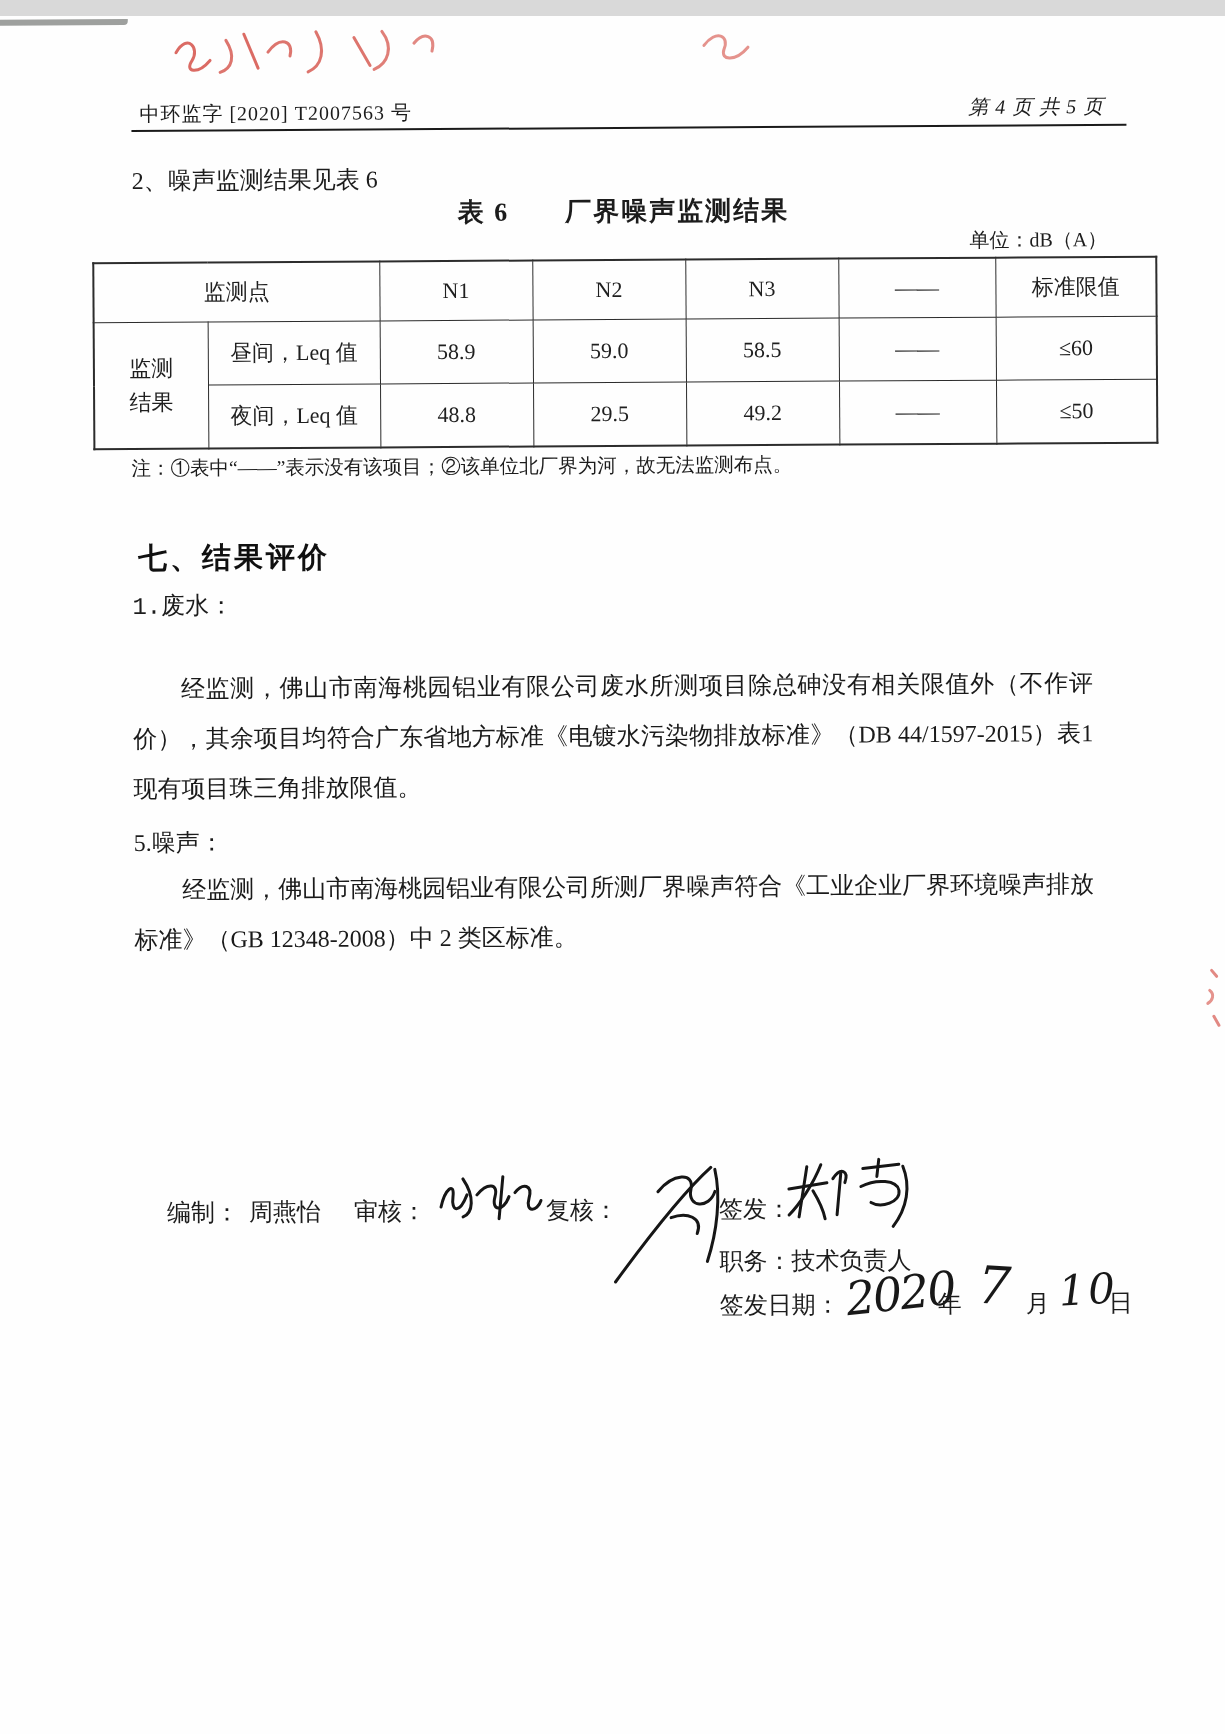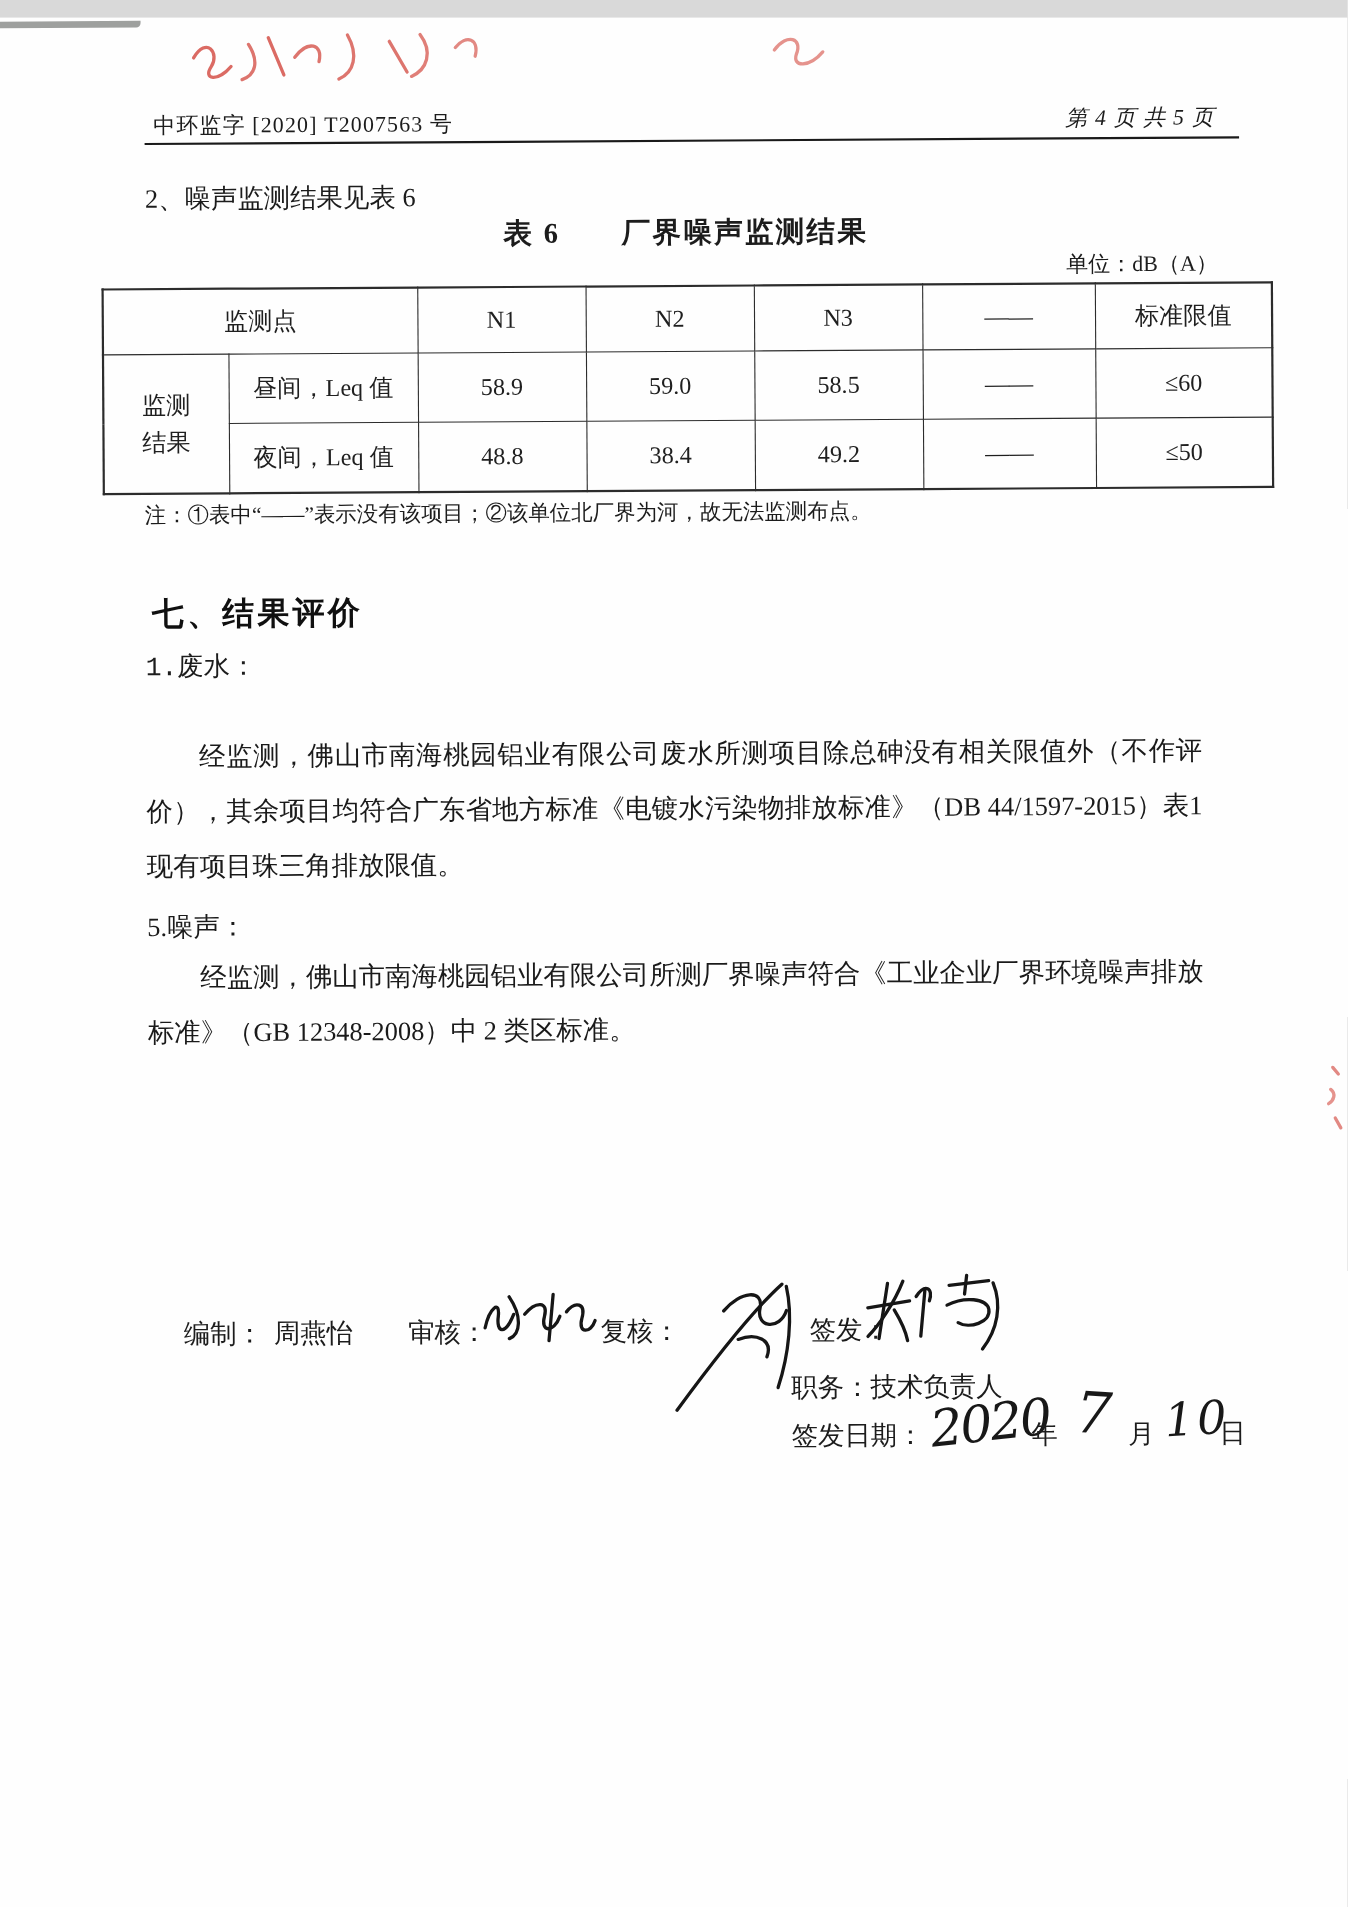--- a/index.html
+++ b/index.html
@@ -95,58 +95,58 @@
         <td>昼间，Leq 值</td>
         <td>58.9</td>
         <td>59.0</td>
         <td>58.5</td>
         <td>——</td>
         <td>≤60</td>
       </tr>
       <tr class="r-body">
         <td>夜间，Leq 值</td>
         <td>48.8</td>
-        <td>38.4</td>
+        <td>29.5</td>
         <td>49.2</td>
         <td>——</td>
         <td>≤50</td>
       </tr>
     </tbody>
       </table>
 
     <div class="abs note" style="left:133px;top:436px;">注：①表中“——”表示没有该项目；②该单位北厂界为河，故无法监测布点。</div>
 
     <div class="abs h7" style="left:139px;top:520px;">七、结果评价</div>
 
     <div class="abs item" style="left:133px;top:571px;font-family:Liberation Mono, monospace;">1.废水：</div>
     <div class="abs para" style="left:133px;top:645px;">经监测，佛山市南海桃园铝业有限公司废水所测项目除总砷没有相关限值外（不作评价），其余项目均符合广东省地方标准《电镀水污染物排放标准》（DB 44/1597-2015）表1 现有项目珠三角排放限值。</div>
 
     <div class="abs item" style="left:133px;top:808px;">5.噪声：</div>
     <div class="abs para" style="left:133px;top:846px;">经监测，佛山市南海桃园铝业有限公司所测厂界噪声符合《工业企业厂界环境噪声排放标准》（GB 12348-2008）中 2 类区标准。</div>
 
     <div class="abs sig-label" style="left:164px;top:1178px;"><span>编制：</span><span style="margin-left:10px;">周燕怡</span></div>
 
-    <div class="abs sig-label" style="left:368px;top:1178px;text-align:center;">审核：</div>
+    <div class="abs sig-label" style="left:351px;top:1178px;text-align:center;">审核：</div>
     <svg class="abs sig" style="left:430px;top:1150px;" width="118" height="62" viewBox="0 0 118 62">
       <path d="M8,40 C12,22 22,14 20,30 C18,44 26,48 34,28"></path>
       <path d="M30,12 C42,30 40,46 30,50"></path>
       <path d="M44,28 C54,16 66,16 62,30 C58,44 70,46 76,30"></path>
       <path d="M70,10 L66,52"></path>
       <path d="M82,26 C90,16 100,18 96,32 C92,46 104,46 108,34"></path>
     </svg>
 
     <div class="abs sig-label" style="left:543px;top:1178px;">复核：</div>
     <svg class="abs sig" style="left:600px;top:1146px;" width="132" height="130" viewBox="0 0 132 130">
       <path d="M108,6 C90,22 58,58 12,120"></path>
       <path d="M55,30 C70,12 92,10 88,28 C84,46 106,48 112,30"></path>
       <path d="M112,8 C118,35 114,70 104,100"></path>
       <path d="M68,56 C84,50 100,56 94,72"></path>
     </svg>
 
-    <div class="abs sig-label" style="left:716px;top:1178px;padding-left:17px;">签发：</div>
+    <div class="abs sig-label" style="left:716px;top:1178px;">签发：</div>
     <svg class="abs sig" style="left:782px;top:1140px;" width="140" height="95" viewBox="0 0 140 95">
       <path d="M22,12 L14,62"></path>
       <path d="M4,34 L42,28"></path>
       <path d="M36,10 C28,30 14,50 4,60"></path>
       <path d="M28,36 C34,46 38,54 40,64"></path>
       <path d="M56,18 L52,60"></path>
       <path d="M48,24 C56,12 64,16 60,28"></path>
       <path d="M78,14 L114,10"></path>
       <path d="M94,5 L92,22"></path>
       <path d="M76,32 C92,24 112,26 114,36 C116,48 96,54 86,48"></path>

